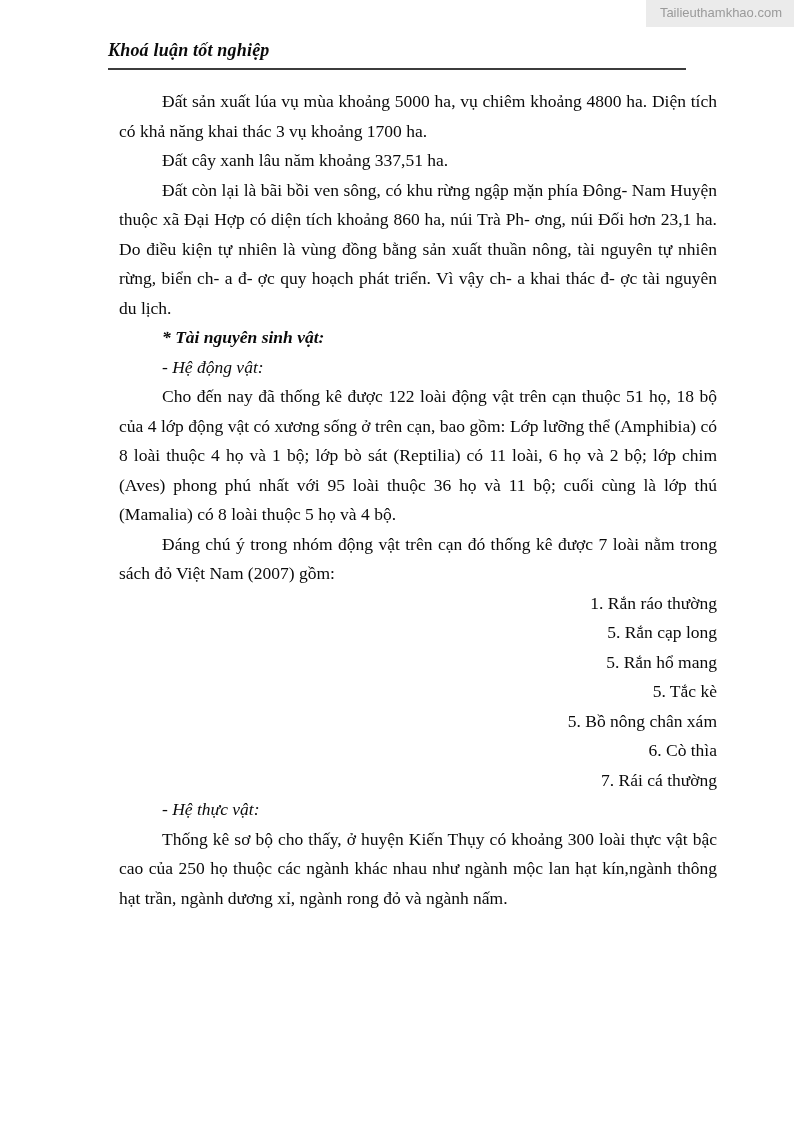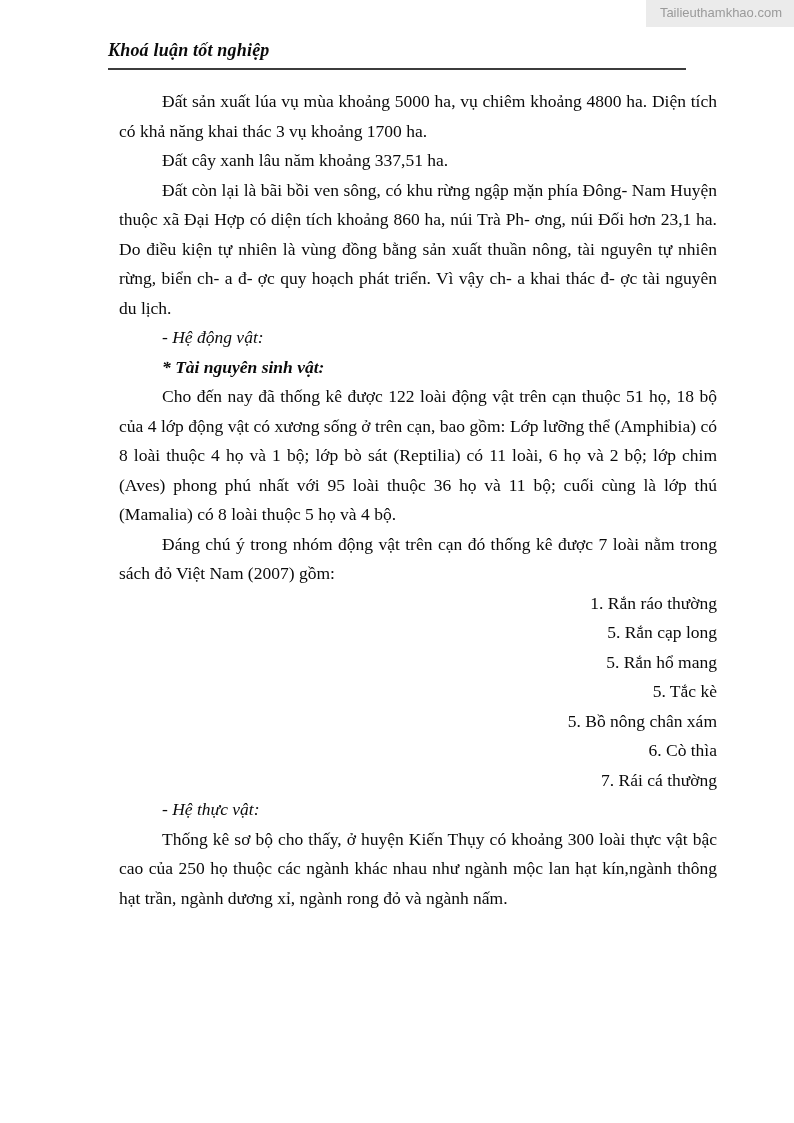--- a/index.html
+++ b/index.html
@@ -102,22 +102,22 @@
 
   <div class="header">
     <div class="header-title">Khoá luận tốt nghiệp</div>
     <div class="header-rule"></div>
   </div>
 
   <div class="content">
     <p class="para">Đất sản xuất lúa vụ mùa khoảng 5000 ha, vụ chiêm khoảng 4800 ha. Diện tích có khả năng khai thác 3 vụ khoảng 1700 ha.</p>
     <p class="para">Đất cây xanh lâu năm khoảng  337,51 ha.</p>
     <p class="para">Đất còn lại là bãi bồi ven sông, có khu rừng ngập mặn phía Đông- Nam Huyện thuộc xã Đại Hợp có diện tích khoảng 860 ha, núi Trà Ph- ơng, núi Đối hơn 23,1 ha. Do điều kiện tự nhiên là vùng đồng bằng sản xuất thuần nông, tài nguyên tự nhiên rừng, biển ch- a đ- ợc quy hoạch phát triển. Vì vậy ch- a khai thác đ- ợc tài nguyên du lịch.</p>
+    <p class="para heading-bold-italic">* Tài nguyên sinh vật:</p>
     <p class="para heading-italic">- Hệ động vật:</p>
-    <p class="para heading-bold-italic">* Tài nguyên sinh vật:</p>
     <p class="para">Cho đến nay đã thống kê được 122 loài động vật trên cạn thuộc 51 họ, 18 bộ của 4 lớp động vật có xương sống ở trên cạn, bao gồm: Lớp lưỡng thể (Amphibia) có 8 loài thuộc 4 họ và 1 bộ; lớp bò sát (Reptilia) có 11 loài, 6 họ và 2 bộ; lớp chim (Aves) phong phú nhất với 95 loài thuộc 36 họ và 11 bộ; cuối cùng là lớp thú (Mamalia) có 8 loài thuộc 5 họ và 4 bộ.</p>
     <p class="para">Đáng chú ý trong nhóm động vật trên cạn đó thống kê được 7 loài nằm trong sách đỏ Việt Nam (2007) gồm:</p>
     <div class="list">
       <div class="list-item">1. Rắn ráo thường</div>
       <div class="list-item">5. Rắn cạp long</div>
       <div class="list-item">5. Rắn hổ mang</div>
       <div class="list-item">5. Tắc kè</div>
       <div class="list-item">5. Bồ nông chân xám</div>
       <div class="list-item">6. Cò thìa</div>
       <div class="list-item">7. Rái cá thường</div>

